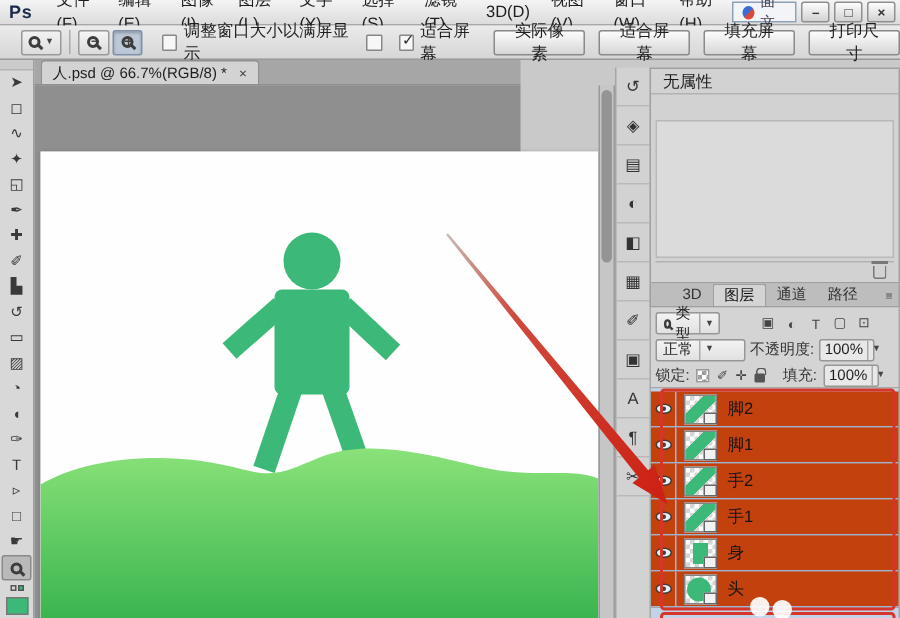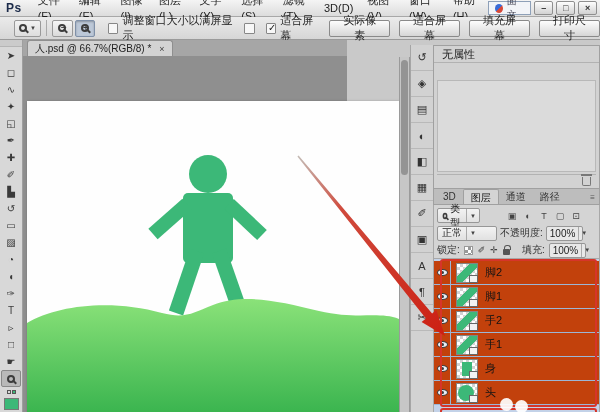--- a/index.html
+++ b/index.html
@@ -67,21 +67,21 @@
   .props{position:absolute;left:0;top:0;right:0;height:144px;background:#d2d2d2;border:1px solid #a0a0a0}
   .ptabs{height:15px;background:#c0c0c0;display:flex;align-items:flex-end;border-bottom:1px solid #a8a8a8}
   .ptab{background:#d8d8d8;height:14px;padding:0 9px;font-size:10px;line-height:14px;border:1px solid #a0a0a0;border-bottom:none;border-radius:2px 2px 0 0;margin-left:2px;color:#1e1e1e}
   .pmenu{margin-left:auto;font-size:8px;color:#555;padding-right:4px}
   .phead{height:17px;display:flex;align-items:center;padding-left:8px;font-size:11px;color:#1a1a1a;border-bottom:1px solid #b2b2b2}
   .pbody{position:absolute;left:3px;right:3px;top:34px;bottom:16px;background:#dbdbdb;border:1px solid #b8b8b8}
   .pfoot{position:absolute;left:3px;right:3px;bottom:1px;height:13px;border-top:1px solid #b2b2b2;display:flex;justify-content:flex-end;align-items:center;padding-right:5px}
   .trash{width:9px;height:9px;position:relative;border:1px solid #777;border-top:none;border-radius:0 0 2px 2px}
   .trash::before{content:"";position:absolute;top:-3px;left:-2px;right:-2px;height:2px;background:#777}
 
-  .gtabs{position:absolute;left:0;top:144px;right:0;height:16px;background:#bdbdbd;border:1px solid #a0a0a0;border-top:none;display:flex;align-items:flex-end;padding-left:2px}
+  .gtabs{position:absolute;left:0;top:144px;right:0;height:16px;background:#bdbdbd;border:1px solid #a0a0a0;border-top:none;display:flex;align-items:flex-end;padding-left:14px}
   .gtab{height:15px;line-height:15px;padding:0 7px;font-size:10px;color:#333}
   .gtab.active{background:#d4d4d4;border:1px solid #a0a0a0;border-bottom:none;border-radius:2px 2px 0 0;color:#111}
   .gmenu{margin-left:auto;font-size:8px;color:#555;padding:0 4px 2px 0}
 
   .lctrl{position:absolute;left:0;top:160px;right:0;height:54px;background:#d4d4d4;border:1px solid #a8a8a8;border-top:none;padding:2px 3px}
   .frow,.brow,.krow{display:flex;align-items:center}
   .frow{height:17px;gap:20px}
   .combo{display:flex;align-items:center;border:1px solid #979797;background:linear-gradient(#f3f3f3,#e1e1e1);height:15px;font-size:10px;padding:0 0 0 4px;border-radius:2px;color:#1e1e1e}
   .combo .arr{margin-left:4px;border-left:1px solid #aaa;padding:0 3px;font-size:6px;color:#444;align-self:stretch;display:flex;align-items:center}
   .ficons{display:flex;align-items:center;gap:4px;margin-left:6px;font-size:9px;color:#444}

